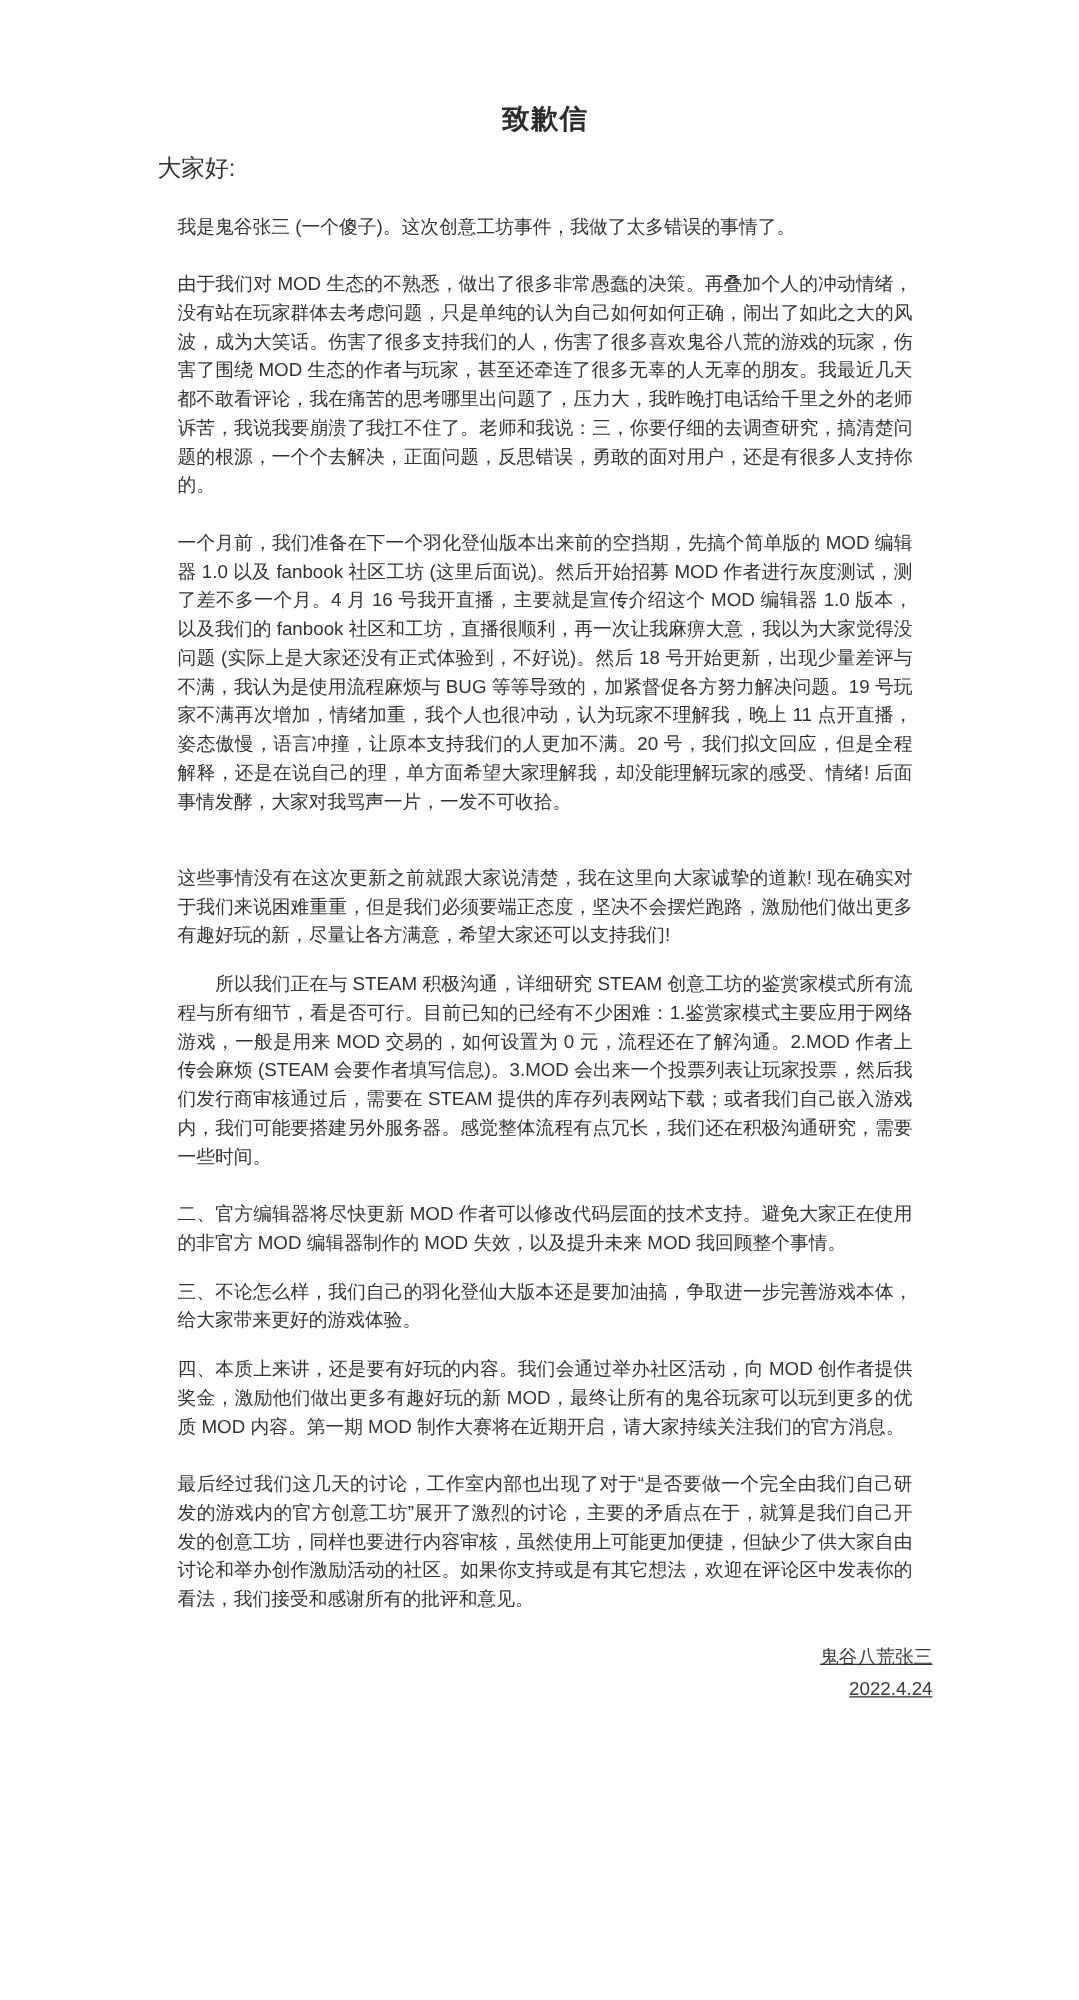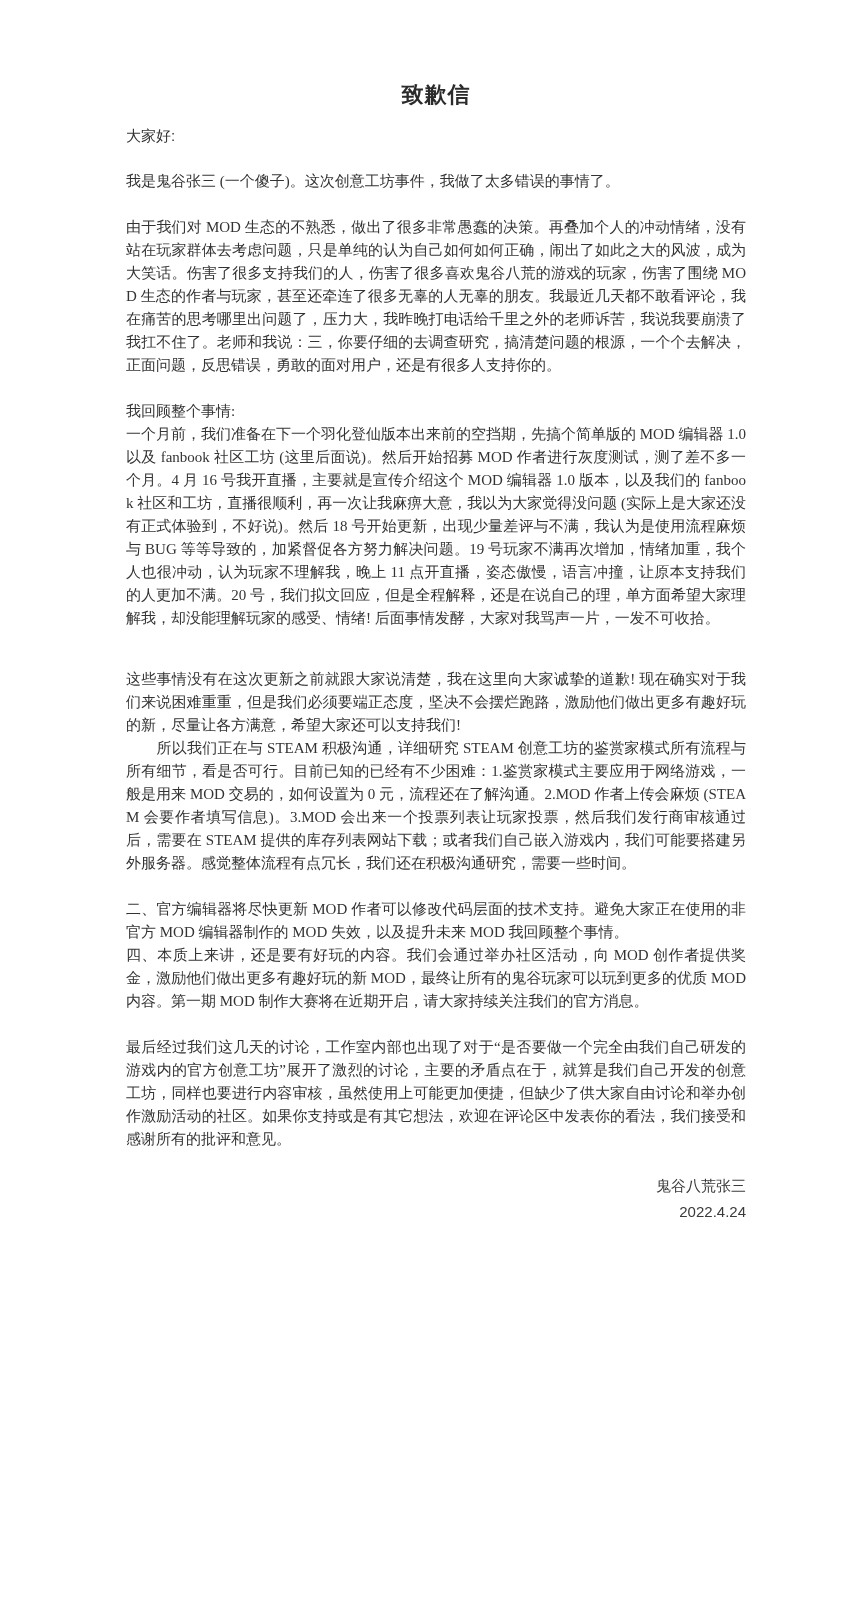--- a/index.html
+++ b/index.html
@@ -25,40 +25,40 @@
     font-size: 22px;
     font-weight: bold;
     text-align: center;
     color: #2b2b2b;
     margin: 0 0 16px 0;
     line-height: 26px;
     letter-spacing: 1px;
   }
   .salutation {
     margin: 0;
-    font-size: 15px;
+    font-size: 19px;
     line-height: 23px;
   }
   .block {
     margin-top: 23px;
   }
   .block p {
-    margin: 0;
+    margin: 16px;
     font-size: 15px;
     line-height: 23px;
     text-align: justify;
     word-break: break-all;
-    font-family: Liberation Serif, serif;
   }
   .gap-lg {
     margin-top: 38px;
   }
   .signature-block {
     margin-top: 22px;
     text-align: right;
+    text-decoration: underline;
   }
   .signature-block p {
     margin: 0;
     font-size: 15px;
     line-height: 26px;
     color: #3a3a3a;
   }
 </style>
 </head>
 <body>
@@ -71,32 +71,32 @@
 
   <div class="block">
     <p>我是鬼谷张三 (一个傻子)。这次创意工坊事件，我做了太多错误的事情了。</p>
   </div>
 
   <div class="block">
     <p>由于我们对 MOD 生态的不熟悉，做出了很多非常愚蠢的决策。再叠加个人的冲动情绪，没有站在玩家群体去考虑问题，只是单纯的认为自己如何如何正确，闹出了如此之大的风波，成为大笑话。伤害了很多支持我们的人，伤害了很多喜欢鬼谷八荒的游戏的玩家，伤害了围绕 MOD 生态的作者与玩家，甚至还牵连了很多无辜的人无辜的朋友。我最近几天都不敢看评论，我在痛苦的思考哪里出问题了，压力大，我昨晚打电话给千里之外的老师诉苦，我说我要崩溃了我扛不住了。老师和我说：三，你要仔细的去调查研究，搞清楚问题的根源，一个个去解决，正面问题，反思错误，勇敢的面对用户，还是有很多人支持你的。</p>
   </div>
 
   <div class="block">
-    <p>我回顾整个事情:</p>
     <p>一个月前，我们准备在下一个羽化登仙版本出来前的空挡期，先搞个简单版的 MOD 编辑器 1.0 以及 fanbook 社区工坊 (这里后面说)。然后开始招募 MOD 作者进行灰度测试，测了差不多一个月。4 月 16 号我开直播，主要就是宣传介绍这个 MOD 编辑器 1.0 版本，以及我们的 fanbook 社区和工坊，直播很顺利，再一次让我麻痹大意，我以为大家觉得没问题 (实际上是大家还没有正式体验到，不好说)。然后 18 号开始更新，出现少量差评与不满，我认为是使用流程麻烦与 BUG 等等导致的，加紧督促各方努力解决问题。19 号玩家不满再次增加，情绪加重，我个人也很冲动，认为玩家不理解我，晚上 11 点开直播，姿态傲慢，语言冲撞，让原本支持我们的人更加不满。20 号，我们拟文回应，但是全程解释，还是在说自己的理，单方面希望大家理解我，却没能理解玩家的感受、情绪! 后面事情发酵，大家对我骂声一片，一发不可收拾。</p>
   </div>
 
 
   <div class="block gap-lg">
     <p>这些事情没有在这次更新之前就跟大家说清楚，我在这里向大家诚挚的道歉! 现在确实对于我们来说困难重重，但是我们必须要端正态度，坚决不会摆烂跑路，激励他们做出更多有趣好玩的新，尽量让各方满意，希望大家还可以支持我们!</p>
     <p>　　所以我们正在与 STEAM 积极沟通，详细研究 STEAM 创意工坊的鉴赏家模式所有流程与所有细节，看是否可行。目前已知的已经有不少困难：1.鉴赏家模式主要应用于网络游戏，一般是用来 MOD 交易的，如何设置为 0 元，流程还在了解沟通。2.MOD 作者上传会麻烦 (STEAM 会要作者填写信息)。3.MOD 会出来一个投票列表让玩家投票，然后我们发行商审核通过后，需要在 STEAM 提供的库存列表网站下载；或者我们自己嵌入游戏内，我们可能要搭建另外服务器。感觉整体流程有点冗长，我们还在积极沟通研究，需要一些时间。</p>
   </div>
 
   <div class="block">
     <p>二、官方编辑器将尽快更新 MOD 作者可以修改代码层面的技术支持。避免大家正在使用的非官方 MOD 编辑器制作的 MOD 失效，以及提升未来 MOD 我回顾整个事情。</p>
+    <p>三、不论怎么样，我们自己的羽化登仙大版本还是要加油搞，争取进一步完善游戏本体，给大家带来更好的游戏体验。</p>
     <p>四、本质上来讲，还是要有好玩的内容。我们会通过举办社区活动，向 MOD 创作者提供奖金，激励他们做出更多有趣好玩的新 MOD，最终让所有的鬼谷玩家可以玩到更多的优质 MOD 内容。第一期 MOD 制作大赛将在近期开启，请大家持续关注我们的官方消息。</p>
   </div>
 
   <div class="block">
     <p>最后经过我们这几天的讨论，工作室内部也出现了对于“是否要做一个完全由我们自己研发的游戏内的官方创意工坊”展开了激烈的讨论，主要的矛盾点在于，就算是我们自己开发的创意工坊，同样也要进行内容审核，虽然使用上可能更加便捷，但缺少了供大家自由讨论和举办创作激励活动的社区。如果你支持或是有其它想法，欢迎在评论区中发表你的看法，我们接受和感谢所有的批评和意见。</p>
   </div>
 
   <div class="signature-block">
     <p>鬼谷八荒张三</p>
     <p>2022.4.24</p>

